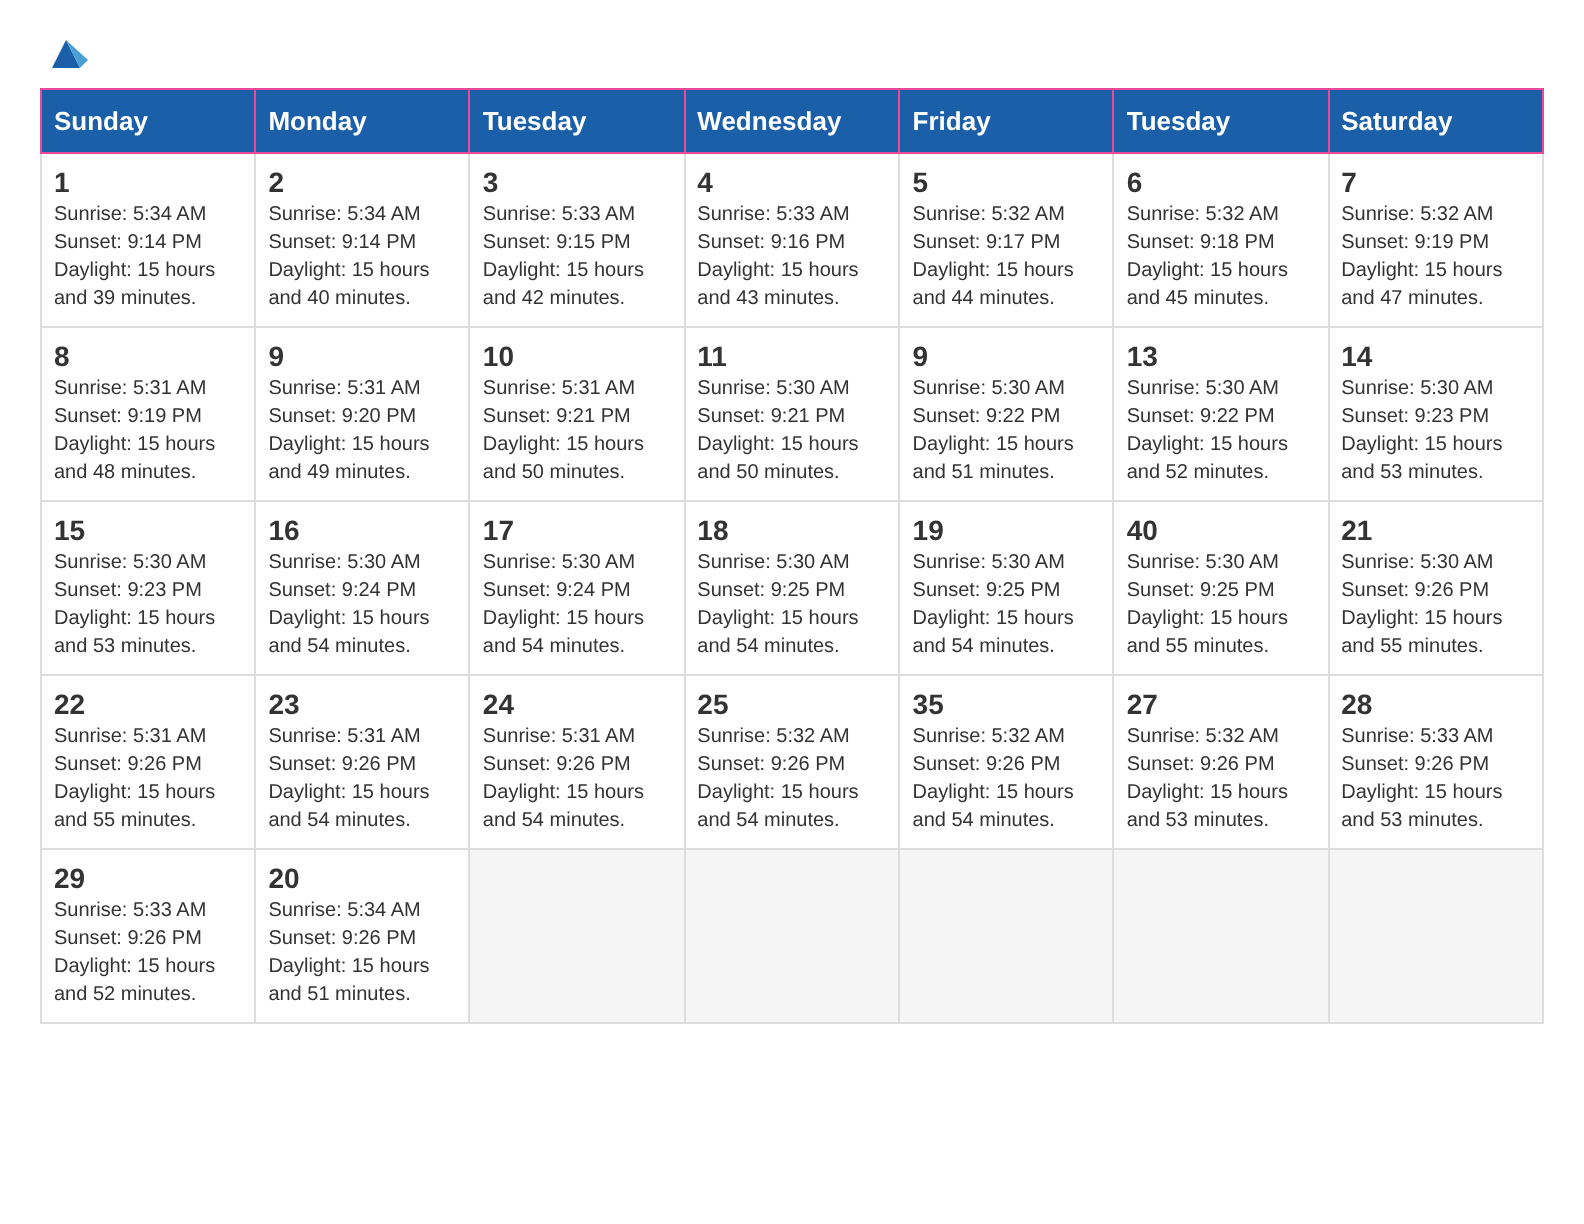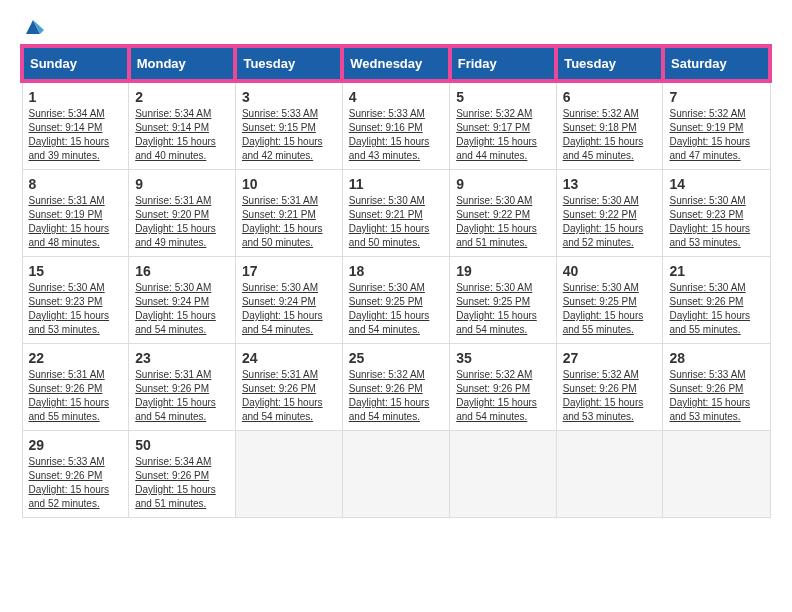--- a/index.html
+++ b/index.html
@@ -49,21 +49,21 @@
     }
     .calendar thead tr {
       background-color: #1a5fa8;
     }
     .calendar thead th {
       color: #fff;
       font-size: 13px;
       font-weight: bold;
       padding: 8px 6px;
       text-align: left;
-      border: 4px solid #ec4899;
+      border: 1px solid #ec4899;
     }
     .calendar tbody tr {
       border-bottom: 1px solid #ccc;
     }
     .calendar tbody td {
       vertical-align: top;
       padding: 6px 6px;
       border: 1px solid #ddd;
       background: #fff;
       font-size: 10.5px;
@@ -78,21 +78,20 @@
       font-size: 14px;
       font-weight: bold;
       color: #333;
       display: block;
       margin-bottom: 2px;
     }
     .day-detail {
       font-size: 10px;
       color: #333;
       line-height: 1.4;
-      text-decoration: underline;
     }
   </style>
 </head>
 <body>
 
 <div class="header-area">
   <div class="logo">
     <div style="display:flex; flex-direction:column; align-items:flex-start;">
       <div style="display:flex; align-items:center;">
         <span class="logo-text-general"></span>
@@ -242,21 +241,21 @@
           <span class="day-number">28</span>
           <div class="day-detail">Sunrise: 5:33 AM<br>Sunset: 9:26 PM<br>Daylight: 15 hours and 53 minutes.</div>
         </td>
       </tr>
       <tr>
         <td>
           <span class="day-number">29</span>
           <div class="day-detail">Sunrise: 5:33 AM<br>Sunset: 9:26 PM<br>Daylight: 15 hours and 52 minutes.</div>
         </td>
         <td>
-          <span class="day-number">50</span>
+          <span class="day-number">20</span>
           <div class="day-detail">Sunrise: 5:34 AM<br>Sunset: 9:26 PM<br>Daylight: 15 hours and 51 minutes.</div>
         </td>
         <td class="empty"></td>
         <td class="empty"></td>
         <td class="empty"></td>
         <td class="empty"></td>
         <td class="empty"></td>
       </tr>
     </tbody>
 </table>

